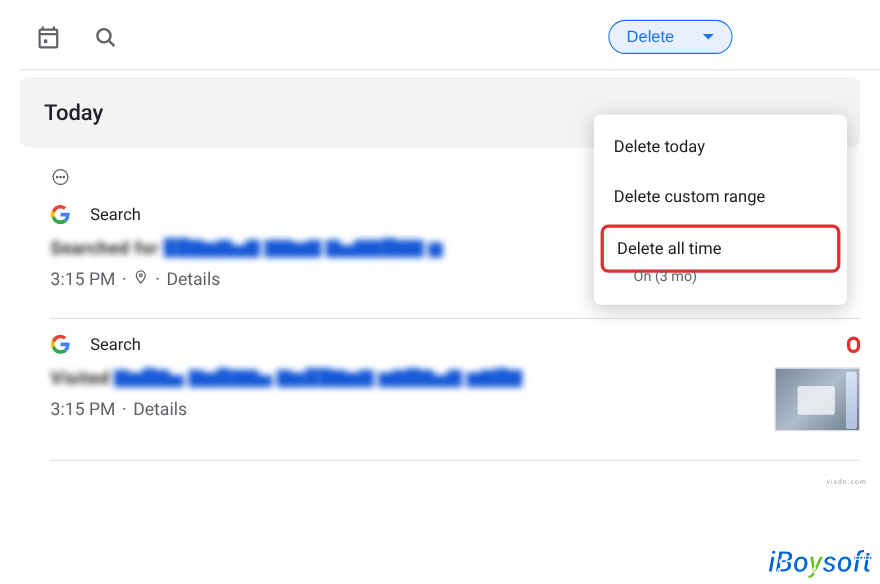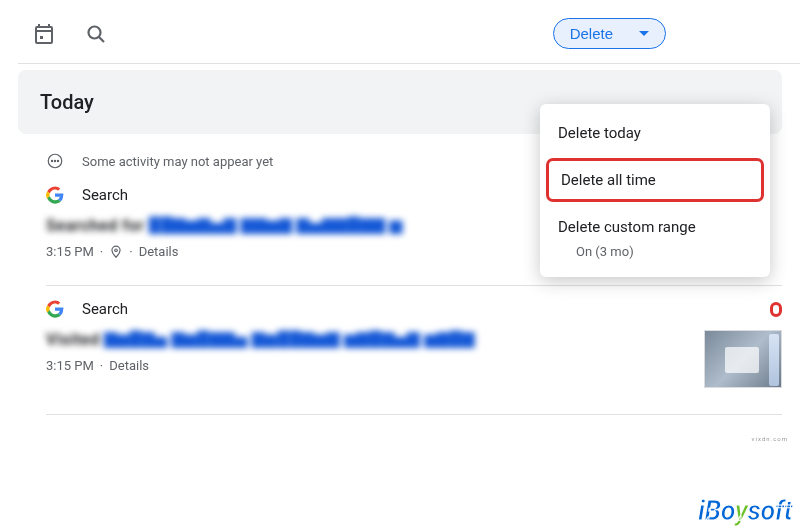--- a/index.html
+++ b/index.html
@@ -77,22 +77,22 @@
     font-size: 16px;
     font-weight: 700;
     color: #1558d6;
     white-space: nowrap;
     overflow: hidden;
     letter-spacing: 0.5px;
     margin-bottom: 10px;
   }
   .blurred .dark { color: #202124; }
   .item-meta {
-    color: #5f6368; font-size: 13px;
-    display: flex; align-items: flex-end; gap: 6px;
+    color: #5f6368; font-size: 16px;
+    display: flex; align-items: flex-start; gap: 6px;
   }
   .pin-icon { width: 14px; height: 14px; color: #5f6368; }
   .item-sep { border-top: 1px solid #e0e0e0; margin: 12px 18px 12px 46px; }
   .item-right { margin-left: auto; display: flex; flex-direction: column; align-items: flex-end; gap: 6px; }
   .close-wrap {
     border: 3px solid #e03131; border-radius: 6px;
     padding: 2px 3px; line-height: 0;
   }
   .close-x { width: 20px; height: 20px; color: #5f6368; }
   .thumb {
@@ -181,21 +181,20 @@
 
 <div class="notice">
   <span class="dots-icon">
     <svg viewBox="0 0 24 24" fill="none" stroke="currentColor" stroke-width="1.6">
         <circle cx="12" cy="12" r="9"></circle>
         <circle cx="8" cy="12" r="0.8" fill="currentColor"></circle>
         <circle cx="12" cy="12" r="0.8" fill="currentColor"></circle>
         <circle cx="16" cy="12" r="0.8" fill="currentColor"></circle>
       </svg>
   </span>
-  <span>Some activity may not appear yet</span>
 </div>
 
 <div class="item">
   <div class="item-header">
     <span class="g-logo">
       <svg viewBox="0 0 48 48">
           <path fill="#EA4335" d="M24 9.5c3.9 0 6.6 1.7 8.1 3.1l5.9-5.9C34.3 3.3 29.7 1 24 1 14.8 1 6.9 6.6 3.3 14.7l6.9 5.4C12 14 17.5 9.5 24 9.5z"></path>
           <path fill="#4285F4" d="M46.5 24.5c0-1.6-.1-3.2-.4-4.7H24v9h12.7c-.5 2.9-2.2 5.4-4.7 7l7.2 5.6c4.2-3.9 6.6-9.7 6.6-16.9z"></path>
           <path fill="#FBBC05" d="M10.2 28.9c-.5-1.5-.8-3.1-.8-4.9s.3-3.4.8-4.9l-6.9-5.4C1.2 17 0 20.4 0 24s1.2 7 3.3 10.3l6.9-5.4z"></path>
           <path fill="#34A853" d="M24 47c6.2 0 11.4-2 15.2-5.6l-7.2-5.6c-2 1.4-4.7 2.2-8 2.2-6.5 0-12-4.5-13.8-10.6l-6.9 5.4C6.9 41.4 14.8 47 24 47z"></path>
@@ -256,21 +255,21 @@
       </div>
     </div>
     <div class="thumb"></div>
   </div>
 </div>
 
 <div class="item-sep"></div>
 
 <div class="dropdown">
   <div class="dd-item">Delete today</div>
+  <div class="dd-item">Delete custom range</div>
   <div class="dd-item highlight">Delete all time</div>
-  <div class="dd-item">Delete custom range</div>
   <div class="dd-sub">On (3 mo)</div>
 </div>
 
 <div class="watermark1">vixdn.com</div>
 <div class="watermark2">
   <span>iBo</span><span class="green">y</span><span>soft</span>
 </div>
 
 </body></html>

